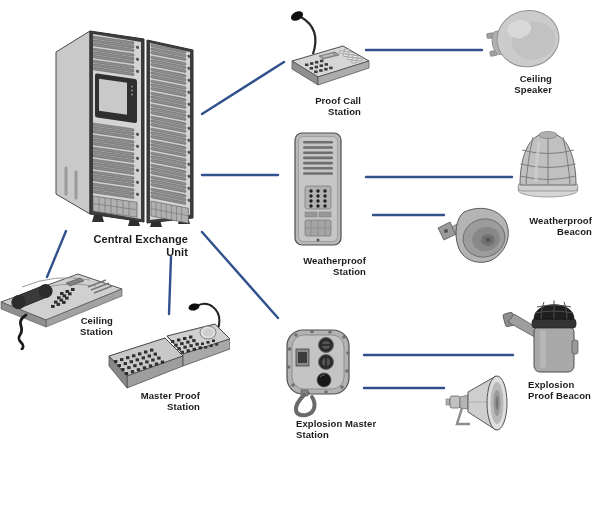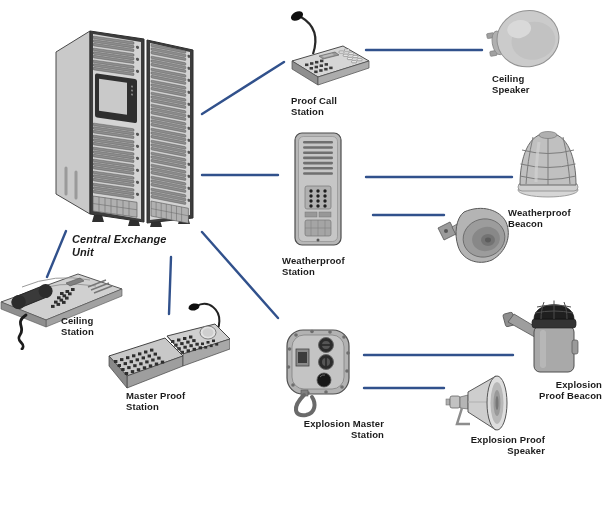--- a/index.html
+++ b/index.html
@@ -5,23 +5,23 @@
   html,body{margin:0;padding:0;background:#ffffff;}
   #stage{
     position:relative;width:602px;height:506px;background:#ffffff;
     overflow:hidden;font-family:"Liberation Sans",sans-serif;
   }
   .dev{position:absolute;}
   .lbl{
     position:absolute;font-weight:bold;color:#1b1b1b;
     font-size:9.5px;line-height:1.15;letter-spacing:0.1px;
   }
-  .lbl.center{text-align:left;}
-  .lbl.left{text-align:right;}
-  .lbl.big{font-size:11px;line-height:1.15;font-style:italic;}
+  .lbl.center{text-align:right;}
+  .lbl.left{text-align:left;}
+  .lbl.big{font-size:11px;line-height:1.15;}
   #lines{position:absolute;left:0;top:0;z-index:0;}
   .dev{z-index:1;}
   .lbl{z-index:2;}
 </style>
 </head>
 <body>
 
 <div id="stage">
 
   <svg id="lines" width="602" height="506">
@@ -333,20 +333,19 @@
     <ellipse cx="53" cy="31" rx="6.5" ry="21" fill="#b8b8b8"></ellipse>
     <ellipse cx="53" cy="31" rx="3.5" ry="13" fill="#999"></ellipse>
     <ellipse cx="53" cy="31" rx="1.5" ry="7" fill="#777"></ellipse>
     <path d="M18,36 L13,52 L26,52" stroke="#8d8d8d" stroke-width="2.5" fill="none"></path>
   </svg>
 
   <div class="lbl big center" style="left:72px;top:233px;width:116px">Central Exchange Unit</div>
   <div class="lbl center" style="left:291px;top:96px;width:70px">Proof Call Station</div>
   <div class="lbl center" style="left:492px;top:74px;width:60px">Ceiling Speaker</div>
   <div class="lbl center" style="left:282px;top:256px;width:84px">Weatherproof Station</div>
-  <div class="lbl center" style="left:508px;top:208px;width:84px">Weatherproof Beacon</div>
+  <div class="lbl center" style="left:508px;top:216px;width:84px">Weatherproof Beacon</div>
   <div class="lbl center" style="left:61px;top:316px;width:52px">Ceiling Station</div>
   <div class="lbl center" style="left:126px;top:391px;width:74px">Master Proof Station</div>
   <div class="lbl left" style="left:296px;top:419px;width:88px">Explosion Master Station</div>
   <div class="lbl left" style="left:528px;top:380px;width:74px">Explosion Proof Beacon</div>
-  <div class="lbl left" style="left:457px;top:435px;width:88px">Explosion Proof Speaker</div>
 
 </div>
 
 </body></html>

